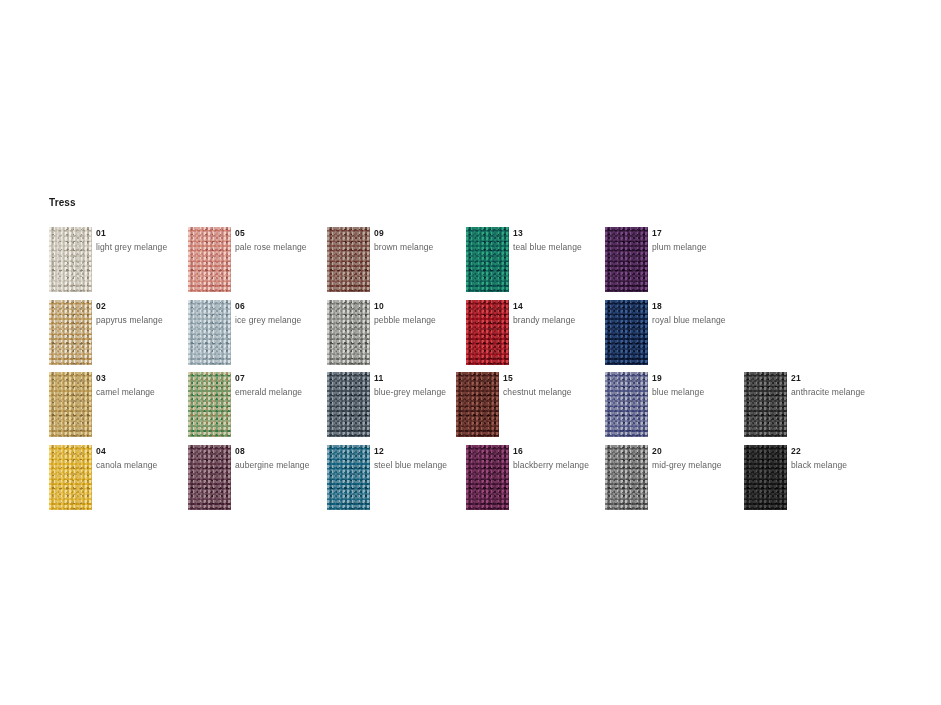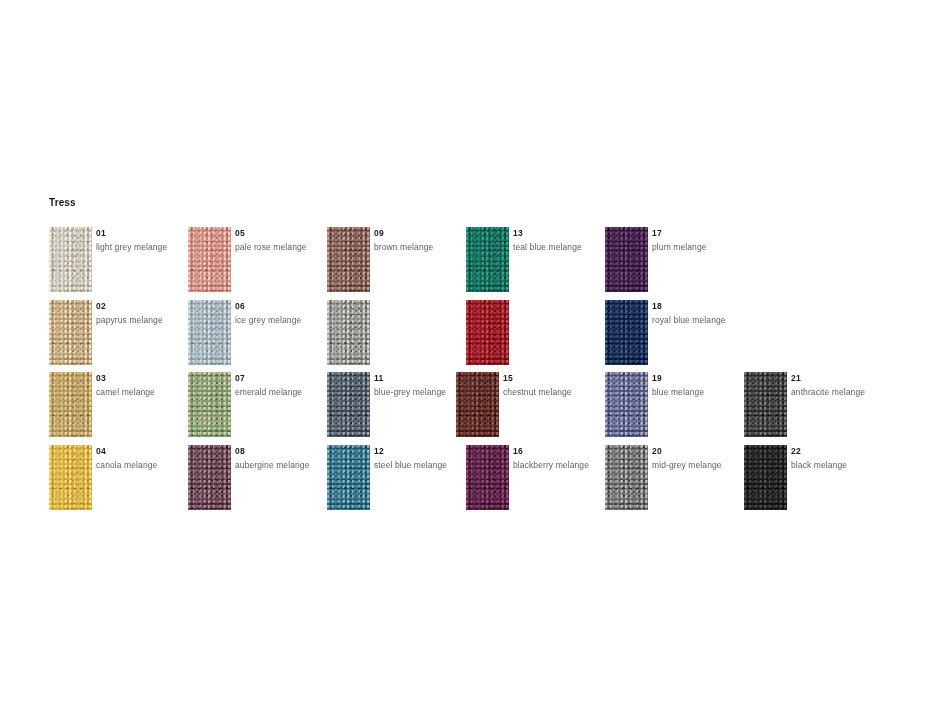--- a/index.html
+++ b/index.html
@@ -143,20 +143,24 @@
     </div>
     <div class="swatch-entry" style="left: 327px; top: 227px;">
       <div class="swatch-tile" style="width: 43px; height: 65px; background-color: rgb(138, 90, 80); background-image: repeating-linear-gradient(90deg, rgba(71, 37, 31, 0) 0px, rgba(71, 37, 31, 0) 2px, rgba(71, 37, 31, 0.333) 2px, rgba(71, 37, 31, 0.333) 4px), repeating-linear-gradient(0deg, rgba(185, 167, 156, 0) 0px, rgba(185, 167, 156, 0) 2px, rgba(185, 167, 156, 0.4) 2px, rgba(185, 167, 156, 0.4) 4px), radial-gradient(circle at 25% 25%, rgb(185, 167, 156) 0px, rgb(185, 167, 156) 1.6px, transparent 1.8px), radial-gradient(circle at 75% 70%, rgb(109, 55, 48) 0px, rgb(109, 55, 48) 1.8px, transparent 2px), radial-gradient(circle at 60% 20%, rgb(71, 37, 31) 0px, rgb(71, 37, 31) 1.4px, transparent 1.6px), linear-gradient(rgb(138, 90, 80), rgb(138, 90, 80)); background-size: 4px 4px, 4px 4px, 5px 5px, 6px 6px, 7px 7px, 100% 100%;"></div>
       <div class="swatch-text">
         <div class="swatch-code">09</div>
         <div class="swatch-label">brown melange</div>
       </div>
     </div>
     <div class="swatch-entry" style="left: 327px; top: 300px;">
       <div class="swatch-tile" style="width: 43px; height: 65px; background-color: rgb(154, 154, 150); background-image: repeating-linear-gradient(90deg, rgba(74, 74, 71, 0) 0px, rgba(74, 74, 71, 0) 2px, rgba(74, 74, 71, 0.333) 2px, rgba(74, 74, 71, 0.333) 4px), repeating-linear-gradient(0deg, rgba(214, 214, 210, 0) 0px, rgba(214, 214, 210, 0) 2px, rgba(214, 214, 210, 0.4) 2px, rgba(214, 214, 210, 0.4) 4px), radial-gradient(circle at 25% 25%, rgb(214, 214, 210) 0px, rgb(214, 214, 210) 1.6px, transparent 1.8px), radial-gradient(circle at 75% 70%, rgb(110, 110, 106) 0px, rgb(110, 110, 106) 1.8px, transparent 2px), radial-gradient(circle at 60% 20%, rgb(74, 74, 71) 0px, rgb(74, 74, 71) 1.4px, transparent 1.6px), linear-gradient(rgb(154, 154, 150), rgb(154, 154, 150)); background-size: 4px 4px, 4px 4px, 5px 5px, 6px 6px, 7px 7px, 100% 100%;"></div>
+      <div class="swatch-text">
+        <div class="swatch-code">10</div>
+        <div class="swatch-label">pebble melange</div>
+      </div>
     </div>
     <div class="swatch-entry" style="left: 327px; top: 372px; padding-left: 17px;">
       <div class="swatch-tile" style="width: 43px; height: 65px; background-color: rgb(74, 85, 96); background-image: repeating-linear-gradient(90deg, rgba(29, 36, 43, 0) 0px, rgba(29, 36, 43, 0) 2px, rgba(29, 36, 43, 0.333) 2px, rgba(29, 36, 43, 0.333) 4px), repeating-linear-gradient(0deg, rgba(151, 163, 173, 0) 0px, rgba(151, 163, 173, 0) 2px, rgba(151, 163, 173, 0.4) 2px, rgba(151, 163, 173, 0.4) 4px), radial-gradient(circle at 25% 25%, rgb(151, 163, 173) 0px, rgb(151, 163, 173) 1.6px, transparent 1.8px), radial-gradient(circle at 75% 70%, rgb(51, 61, 71) 0px, rgb(51, 61, 71) 1.8px, transparent 2px), radial-gradient(circle at 60% 20%, rgb(29, 36, 43) 0px, rgb(29, 36, 43) 1.4px, transparent 1.6px), linear-gradient(rgb(74, 85, 96), rgb(74, 85, 96)); background-size: 4px 4px, 4px 4px, 5px 5px, 6px 6px, 7px 7px, 100% 100%;"></div>
       <div class="swatch-text">
         <div class="swatch-code">11</div>
         <div class="swatch-label">blue-grey melange</div>
       </div>
     </div>
     <div class="swatch-entry" style="left: 327px; top: 445px;">
       <div class="swatch-tile" style="width: 43px; height: 65px; background-color: rgb(29, 110, 140); background-image: repeating-linear-gradient(90deg, rgba(7, 56, 74, 0) 0px, rgba(7, 56, 74, 0) 2px, rgba(7, 56, 74, 0.333) 2px, rgba(7, 56, 74, 0.333) 4px), repeating-linear-gradient(0deg, rgba(143, 179, 193, 0) 0px, rgba(143, 179, 193, 0) 2px, rgba(143, 179, 193, 0.4) 2px, rgba(143, 179, 193, 0.4) 4px), radial-gradient(circle at 25% 25%, rgb(143, 179, 193) 0px, rgb(143, 179, 193) 1.6px, transparent 1.8px), radial-gradient(circle at 75% 70%, rgb(14, 87, 112) 0px, rgb(14, 87, 112) 1.8px, transparent 2px), radial-gradient(circle at 60% 20%, rgb(7, 56, 74) 0px, rgb(7, 56, 74) 1.4px, transparent 1.6px), linear-gradient(rgb(29, 110, 140), rgb(29, 110, 140)); background-size: 4px 4px, 4px 4px, 5px 5px, 6px 6px, 7px 7px, 100% 100%;"></div>
@@ -167,20 +171,24 @@
     </div>
     <div class="swatch-entry" style="left: 466px; top: 227px;">
       <div class="swatch-tile" style="width: 43px; height: 65px; background-color: rgb(17, 112, 95); background-image: repeating-linear-gradient(90deg, rgba(5, 43, 51, 0) 0px, rgba(5, 43, 51, 0) 2px, rgba(5, 43, 51, 0.333) 2px, rgba(5, 43, 51, 0.333) 4px), repeating-linear-gradient(0deg, rgba(47, 168, 130, 0) 0px, rgba(47, 168, 130, 0) 2px, rgba(47, 168, 130, 0.4) 2px, rgba(47, 168, 130, 0.4) 4px), radial-gradient(circle at 25% 25%, rgb(47, 168, 130) 0px, rgb(47, 168, 130) 1.6px, transparent 1.8px), radial-gradient(circle at 75% 70%, rgb(12, 79, 82) 0px, rgb(12, 79, 82) 1.8px, transparent 2px), radial-gradient(circle at 60% 20%, rgb(5, 43, 51) 0px, rgb(5, 43, 51) 1.4px, transparent 1.6px), linear-gradient(rgb(17, 112, 95), rgb(17, 112, 95)); background-size: 4px 4px, 4px 4px, 5px 5px, 6px 6px, 7px 7px, 100% 100%;"></div>
       <div class="swatch-text">
         <div class="swatch-code">13</div>
         <div class="swatch-label">teal blue melange</div>
       </div>
     </div>
     <div class="swatch-entry" style="left: 466px; top: 300px;">
       <div class="swatch-tile" style="width: 43px; height: 65px; background-color: rgb(165, 17, 31); background-image: repeating-linear-gradient(90deg, rgba(56, 6, 12, 0) 0px, rgba(56, 6, 12, 0) 2px, rgba(56, 6, 12, 0.333) 2px, rgba(56, 6, 12, 0.333) 4px), repeating-linear-gradient(0deg, rgba(216, 67, 74, 0) 0px, rgba(216, 67, 74, 0) 2px, rgba(216, 67, 74, 0.4) 2px, rgba(216, 67, 74, 0.4) 4px), radial-gradient(circle at 25% 25%, rgb(216, 67, 74) 0px, rgb(216, 67, 74) 1.6px, transparent 1.8px), radial-gradient(circle at 75% 70%, rgb(109, 10, 20) 0px, rgb(109, 10, 20) 1.8px, transparent 2px), radial-gradient(circle at 60% 20%, rgb(56, 6, 12) 0px, rgb(56, 6, 12) 1.4px, transparent 1.6px), linear-gradient(rgb(165, 17, 31), rgb(165, 17, 31)); background-size: 4px 4px, 4px 4px, 5px 5px, 6px 6px, 7px 7px, 100% 100%;"></div>
+      <div class="swatch-text">
+        <div class="swatch-code">14</div>
+        <div class="swatch-label">brandy melange</div>
+      </div>
     </div>
     <div class="swatch-entry" style="left: 456px; top: 372px;">
       <div class="swatch-tile" style="width: 43px; height: 65px; background-color: rgb(93, 42, 38); background-image: repeating-linear-gradient(90deg, rgba(34, 11, 9, 0) 0px, rgba(34, 11, 9, 0) 2px, rgba(34, 11, 9, 0.333) 2px, rgba(34, 11, 9, 0.333) 4px), repeating-linear-gradient(0deg, rgba(154, 90, 78, 0) 0px, rgba(154, 90, 78, 0) 2px, rgba(154, 90, 78, 0.4) 2px, rgba(154, 90, 78, 0.4) 4px), radial-gradient(circle at 25% 25%, rgb(154, 90, 78) 0px, rgb(154, 90, 78) 1.6px, transparent 1.8px), radial-gradient(circle at 75% 70%, rgb(61, 23, 20) 0px, rgb(61, 23, 20) 1.8px, transparent 2px), radial-gradient(circle at 60% 20%, rgb(34, 11, 9) 0px, rgb(34, 11, 9) 1.4px, transparent 1.6px), linear-gradient(rgb(93, 42, 38), rgb(93, 42, 38)); background-size: 4px 4px, 4px 4px, 5px 5px, 6px 6px, 7px 7px, 100% 100%;"></div>
       <div class="swatch-text">
         <div class="swatch-code">15</div>
         <div class="swatch-label">chestnut melange</div>
       </div>
     </div>
     <div class="swatch-entry" style="left: 466px; top: 445px;">
       <div class="swatch-tile" style="width: 43px; height: 65px; background-color: rgb(90, 31, 69); background-image: repeating-linear-gradient(90deg, rgba(30, 8, 24, 0) 0px, rgba(30, 8, 24, 0) 2px, rgba(30, 8, 24, 0.333) 2px, rgba(30, 8, 24, 0.333) 4px), repeating-linear-gradient(0deg, rgba(154, 74, 122, 0) 0px, rgba(154, 74, 122, 0) 2px, rgba(154, 74, 122, 0.4) 2px, rgba(154, 74, 122, 0.4) 4px), radial-gradient(circle at 25% 25%, rgb(154, 74, 122) 0px, rgb(154, 74, 122) 1.6px, transparent 1.8px), radial-gradient(circle at 75% 70%, rgb(58, 16, 48) 0px, rgb(58, 16, 48) 1.8px, transparent 2px), radial-gradient(circle at 60% 20%, rgb(30, 8, 24) 0px, rgb(30, 8, 24) 1.4px, transparent 1.6px), linear-gradient(rgb(90, 31, 69), rgb(90, 31, 69)); background-size: 4px 4px, 4px 4px, 5px 5px, 6px 6px, 7px 7px, 100% 100%;"></div>

